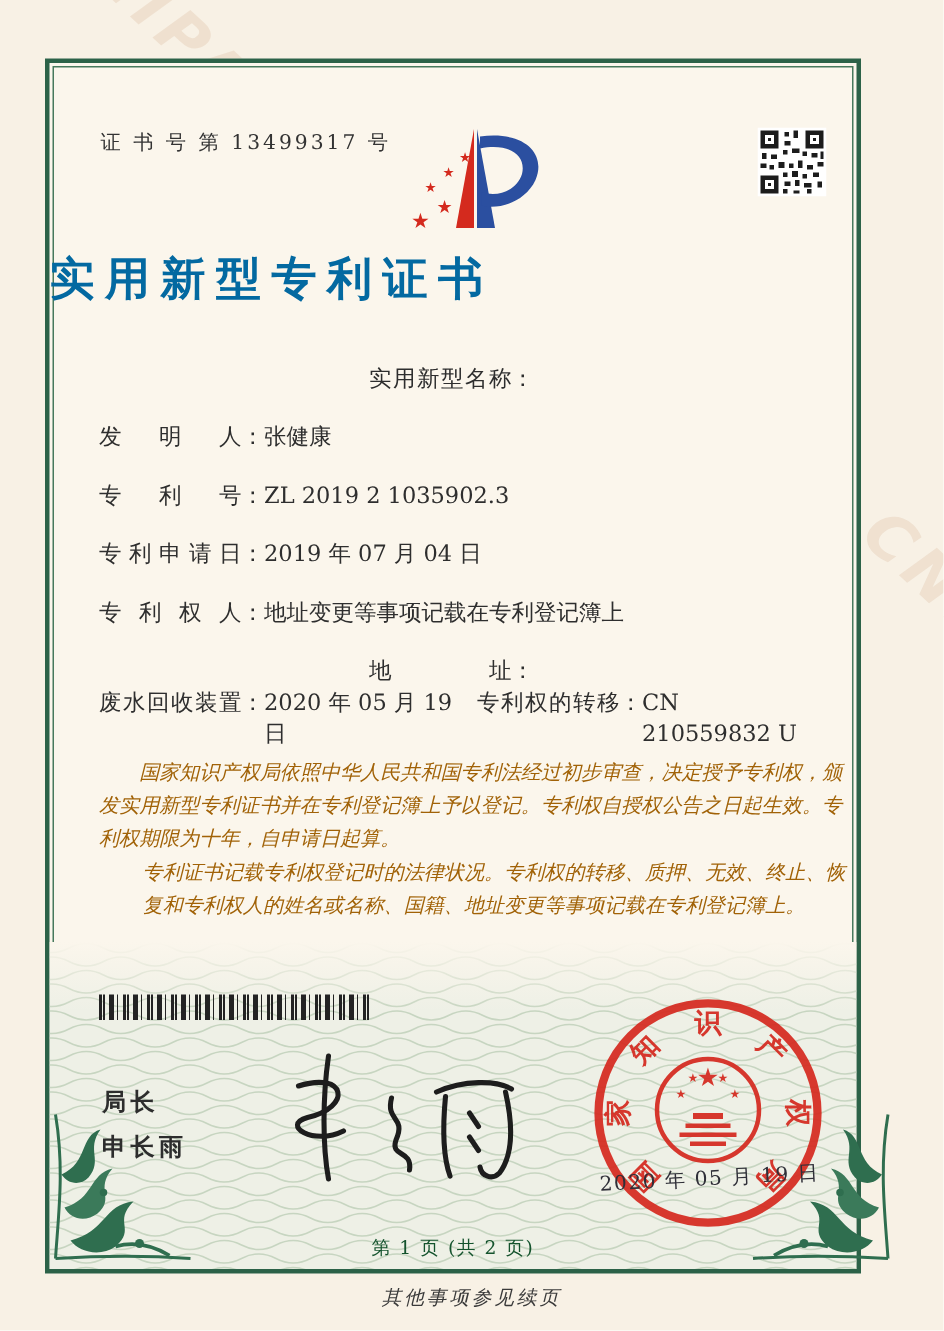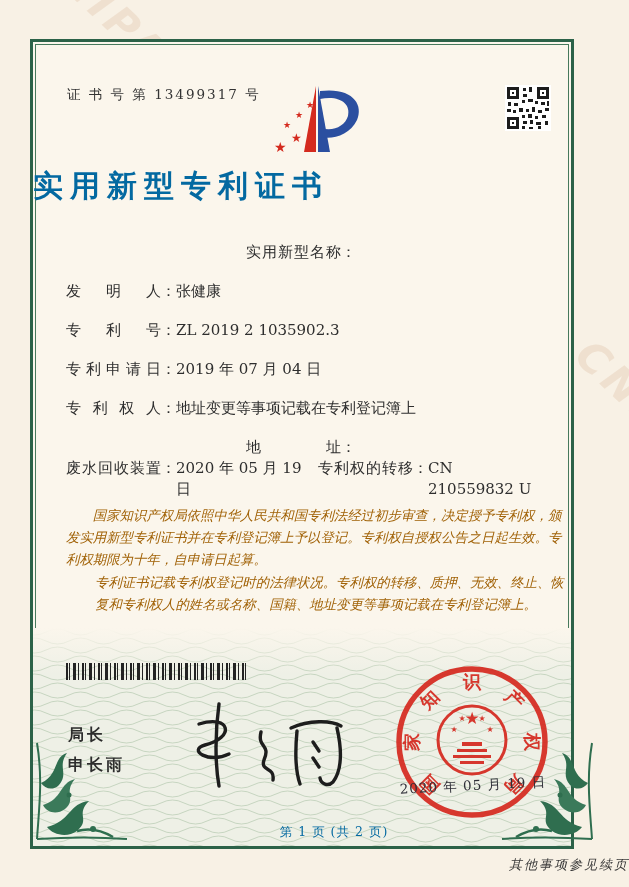--- a/index.html
+++ b/index.html
@@ -89,25 +89,25 @@
   }
   .signature{position:absolute;left:185px;top:698px;}
   .seal{position:absolute;left:392px;top:662px;}
   .seal-date{
     position:absolute;left:383px;top:777px;width:180px;
     text-align:center;font-size:13.5px;color:#2f2f38;
     letter-spacing:1px;transform:rotate(-3deg);
   }
   .page-no{
     position:absolute;left:33px;top:824px;width:538px;
-    text-align:center;font-size:12.5px;color:#0369a1;letter-spacing:1px;padding-left:32px;
+    text-align:center;font-size:12.5px;color:#14532d;letter-spacing:1px;
   }
   .cont-note{
     position:absolute;left:0;top:856px;width:629px;
-    text-align:right;font-size:13px;font-style:italic;
+    text-align:center;font-size:13px;font-style:italic;
     color:#3a3a3a;letter-spacing:2px;
   }
   .corner{position:absolute;bottom:2px;}
   .corner.left{left:2px;}
   .corner.right{right:2px;transform:scaleX(-1);}
 </style>
 </head>
 <body>
 
 <div class="page">

